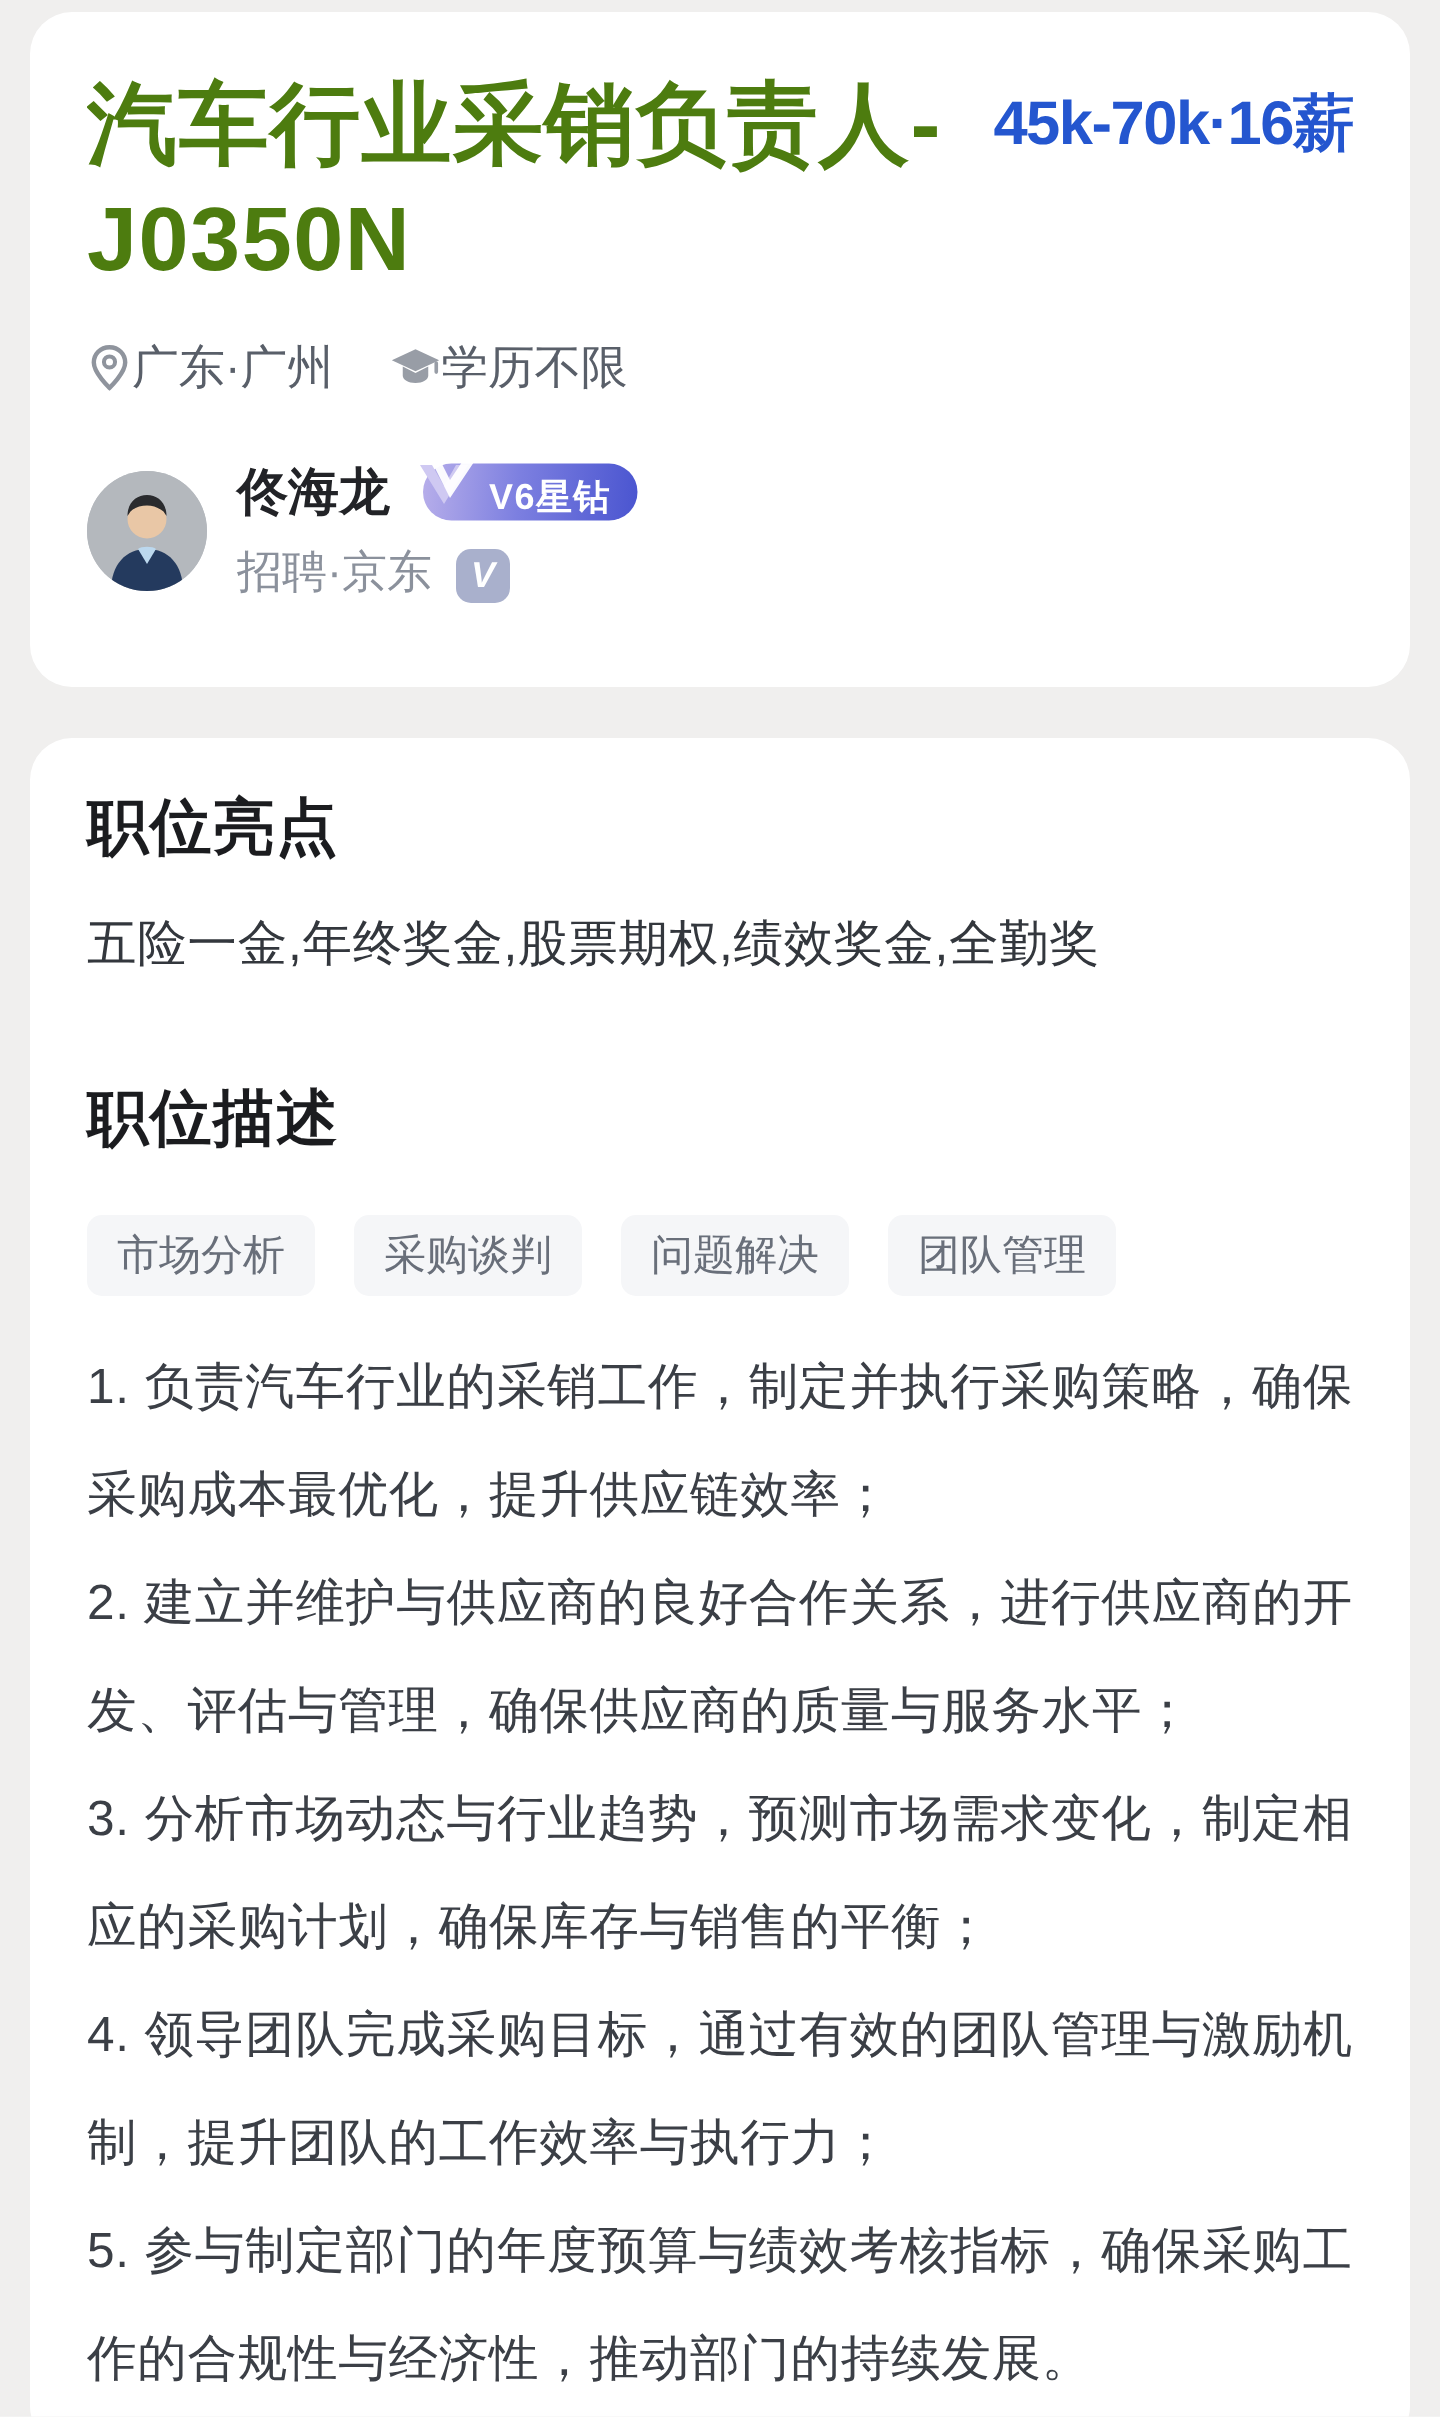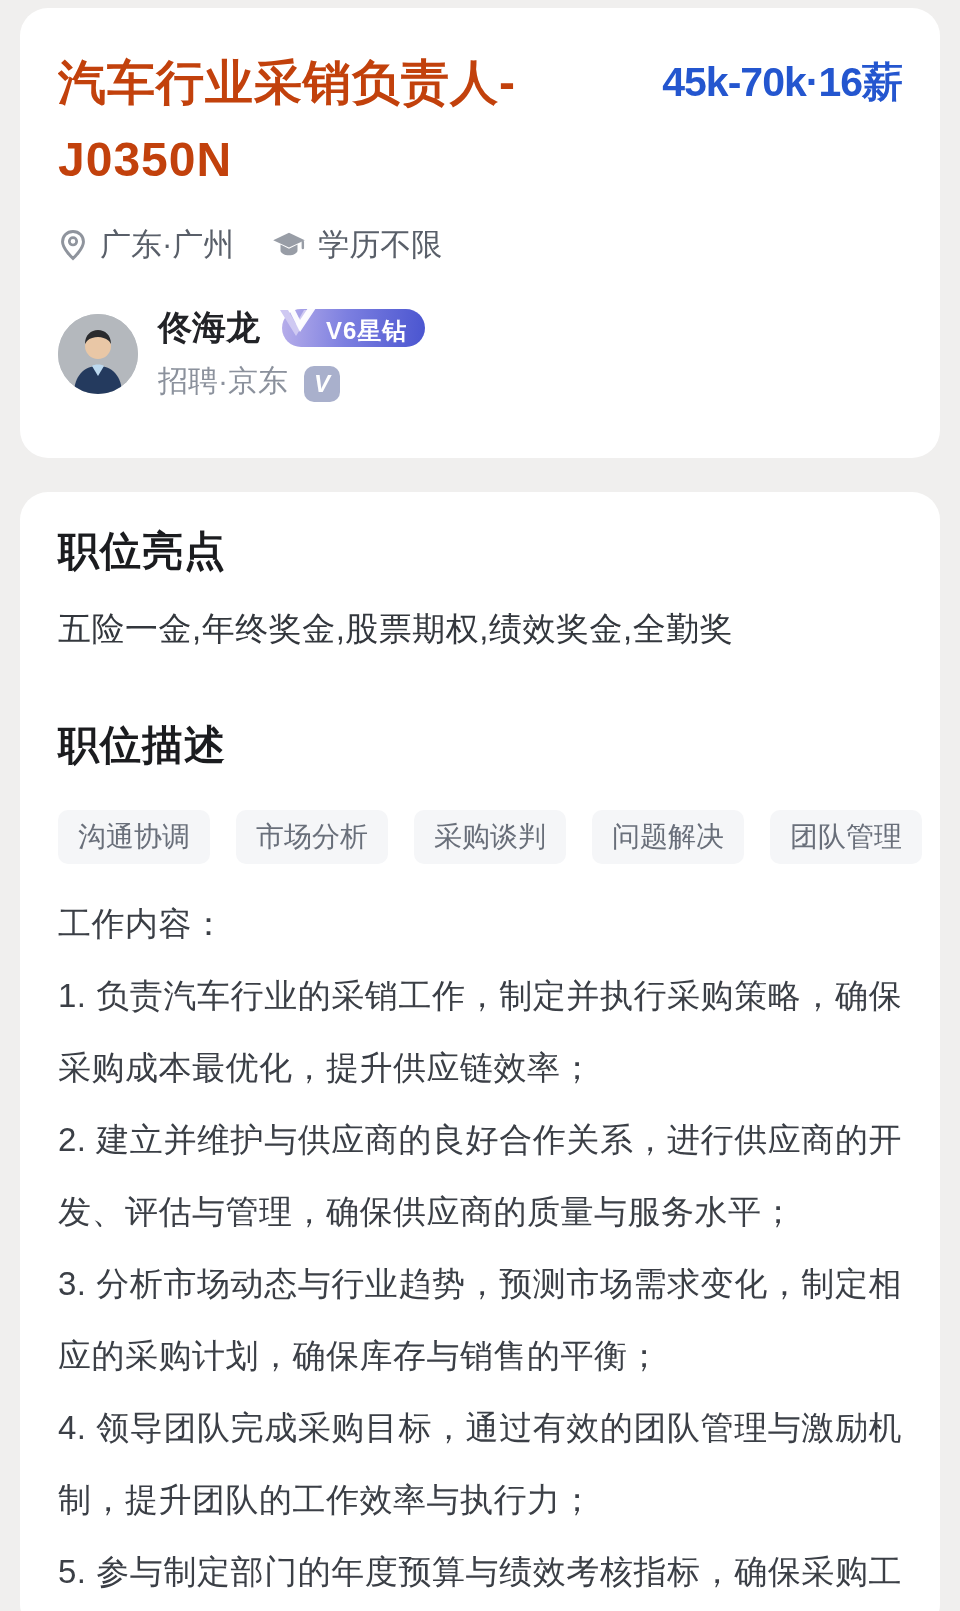--- a/index.html
+++ b/index.html
@@ -28,33 +28,33 @@
   .salary {
     float: right;
     font-size: 41px;
     font-weight: 700;
     color: #2456cf;
     line-height: 64px;
     margin-top: 6px;
     letter-spacing: -1px;
   }
   .job-title {
-    font-size: 48px;
-    font-weight: 700;
-    color: #c2410c;
+    font-size: 60px;
+    font-weight: 700;
+    color: #4d7c0f;
     line-height: 77px;
     letter-spacing: 1px;
   }
   .meta-row {
     margin-top: 26px;
     display: flex;
     align-items: center;
     gap: 38px;
   }
-  .meta-item { display: flex; align-items: center; gap: 12px; }
+  .meta-item { display: flex; align-items: center; }
   .meta-item svg { display: block; }
   .meta-label { font-size: 31px; color: #595f69; }
 
   .recruiter-row {
     margin-top: 39px;
     display: flex;
     align-items: center;
   }
   .avatar {
     width: 80px; height: 80px;
@@ -210,29 +210,27 @@
     </div>
   </div>
 
   <div class="card detail-card">
     <h2 class="section-heading heading-highlights">职位亮点</h2>
     <div class="highlights-text">五险一金,年终奖金,股票期权,绩效奖金,全勤奖</div>
 
     <h2 class="section-heading heading-description">职位描述</h2>
 
     <div class="tags-row">
-      <span class="tag">沟通协调</span>
       <span class="tag">市场分析</span>
       <span class="tag">采购谈判</span>
       <span class="tag">问题解决</span>
       <span class="tag">团队管理</span>
     </div>
 
     <div class="desc-text">
-      <p>工作内容：</p>
       <p>1. 负责汽车行业的采销工作，制定并执行采购策略，确保采购成本最优化，提升供应链效率；</p>
       <p>2. 建立并维护与供应商的良好合作关系，进行供应商的开发、评估与管理，确保供应商的质量与服务水平；</p>
       <p>3. 分析市场动态与行业趋势，预测市场需求变化，制定相应的采购计划，确保库存与销售的平衡；</p>
       <p>4. 领导团队完成采购目标，通过有效的团队管理与激励机制，提升团队的工作效率与执行力；</p>
       <p>5. 参与制定部门的年度预算与绩效考核指标，确保采购工作的合规性与经济性，推动部门的持续发展。</p>
 
     </div>
   </div>
 
 </div>

